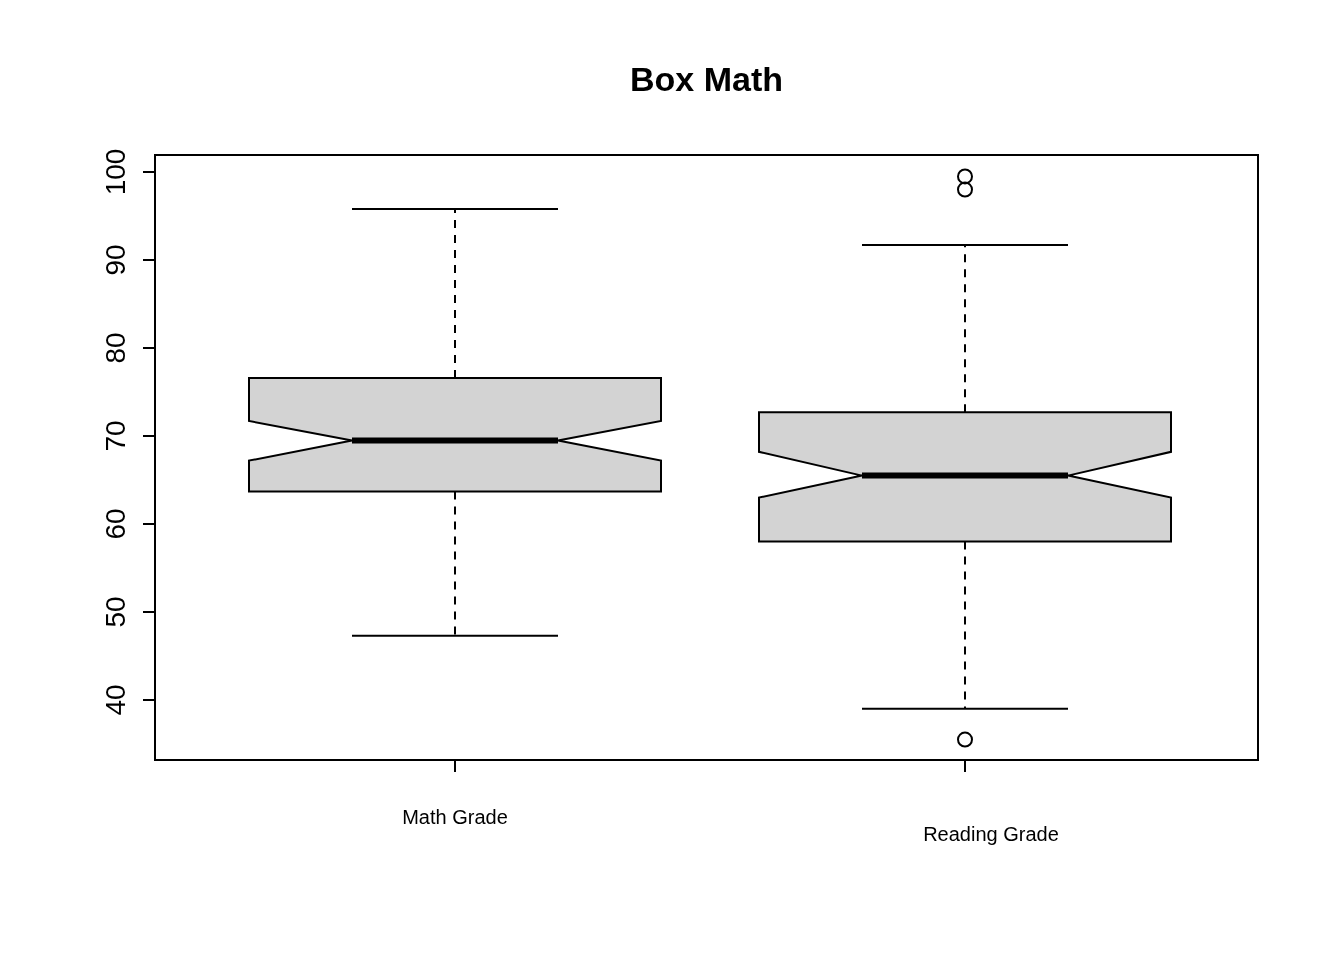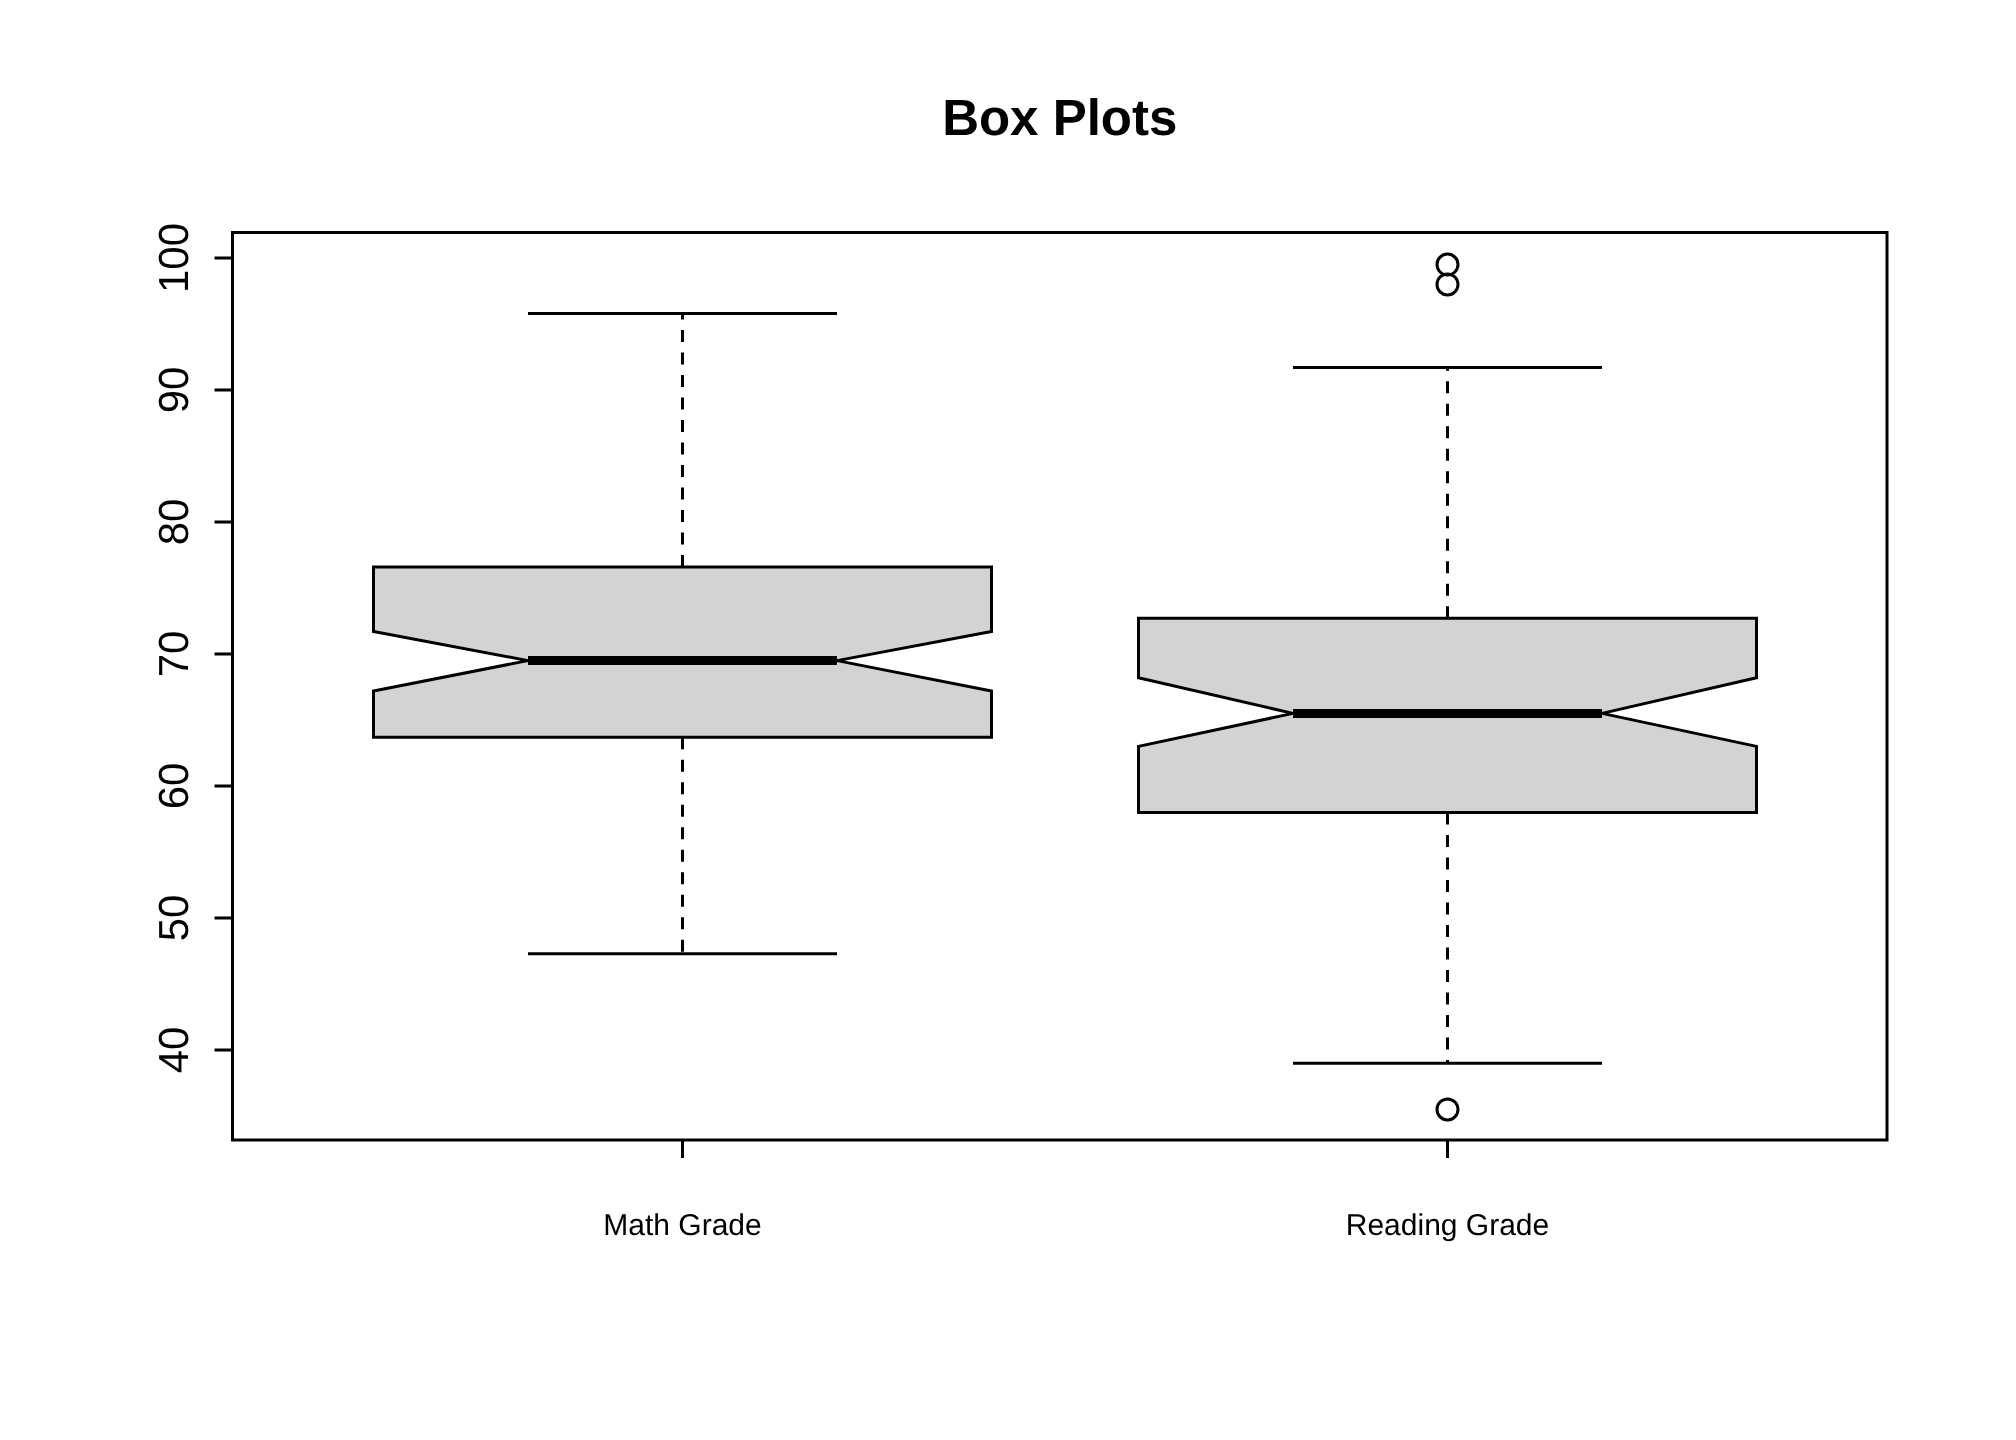--- a/index.html
+++ b/index.html
@@ -70,16 +70,16 @@
       <line x1="965" y1="412.24" x2="965" y2="245.03999999999996" stroke="#000000" stroke-width="2" stroke-dasharray="8,7"></line>
       <line x1="965" y1="541.6" x2="965" y2="708.8000000000001" stroke="#000000" stroke-width="2" stroke-dasharray="8,7"></line>
       <line x1="862" y1="245.03999999999996" x2="1068" y2="245.03999999999996" stroke="#000000" stroke-width="2"></line>
       <line x1="862" y1="708.8000000000001" x2="1068" y2="708.8000000000001" stroke="#000000" stroke-width="2"></line>
       <polygon points="759,412.24 1171,412.24 1171,451.84 1068,475.6 1171,497.6 1171,541.6 759,541.6 759,497.6 862,475.6 759,451.84" fill="#d3d3d3" stroke="#000000" stroke-width="2"></polygon>
       <line x1="862" y1="475.6" x2="1068" y2="475.6" stroke="#000000" stroke-width="6"></line>
       <circle cx="965" cy="176.4" r="7" fill="none" stroke="#000000" stroke-width="2"></circle>
       <circle cx="965" cy="189.6" r="7" fill="none" stroke="#000000" stroke-width="2"></circle>
       <circle cx="965" cy="739.6" r="7" fill="none" stroke="#000000" stroke-width="2"></circle>
     </svg>
-  <div class="chart-title">Box Plots</div>
+  <div class="chart-title">Box Math</div>
   <div class="x-label" style="left:455px;">Math Grade</div>
-  <div class="x-label" style="left:965px;">Reading Grade</div>
+  <div class="x-label" style="left:991px;margin-top:17px;">Reading Grade</div>
 </div>
 
 </body></html>

